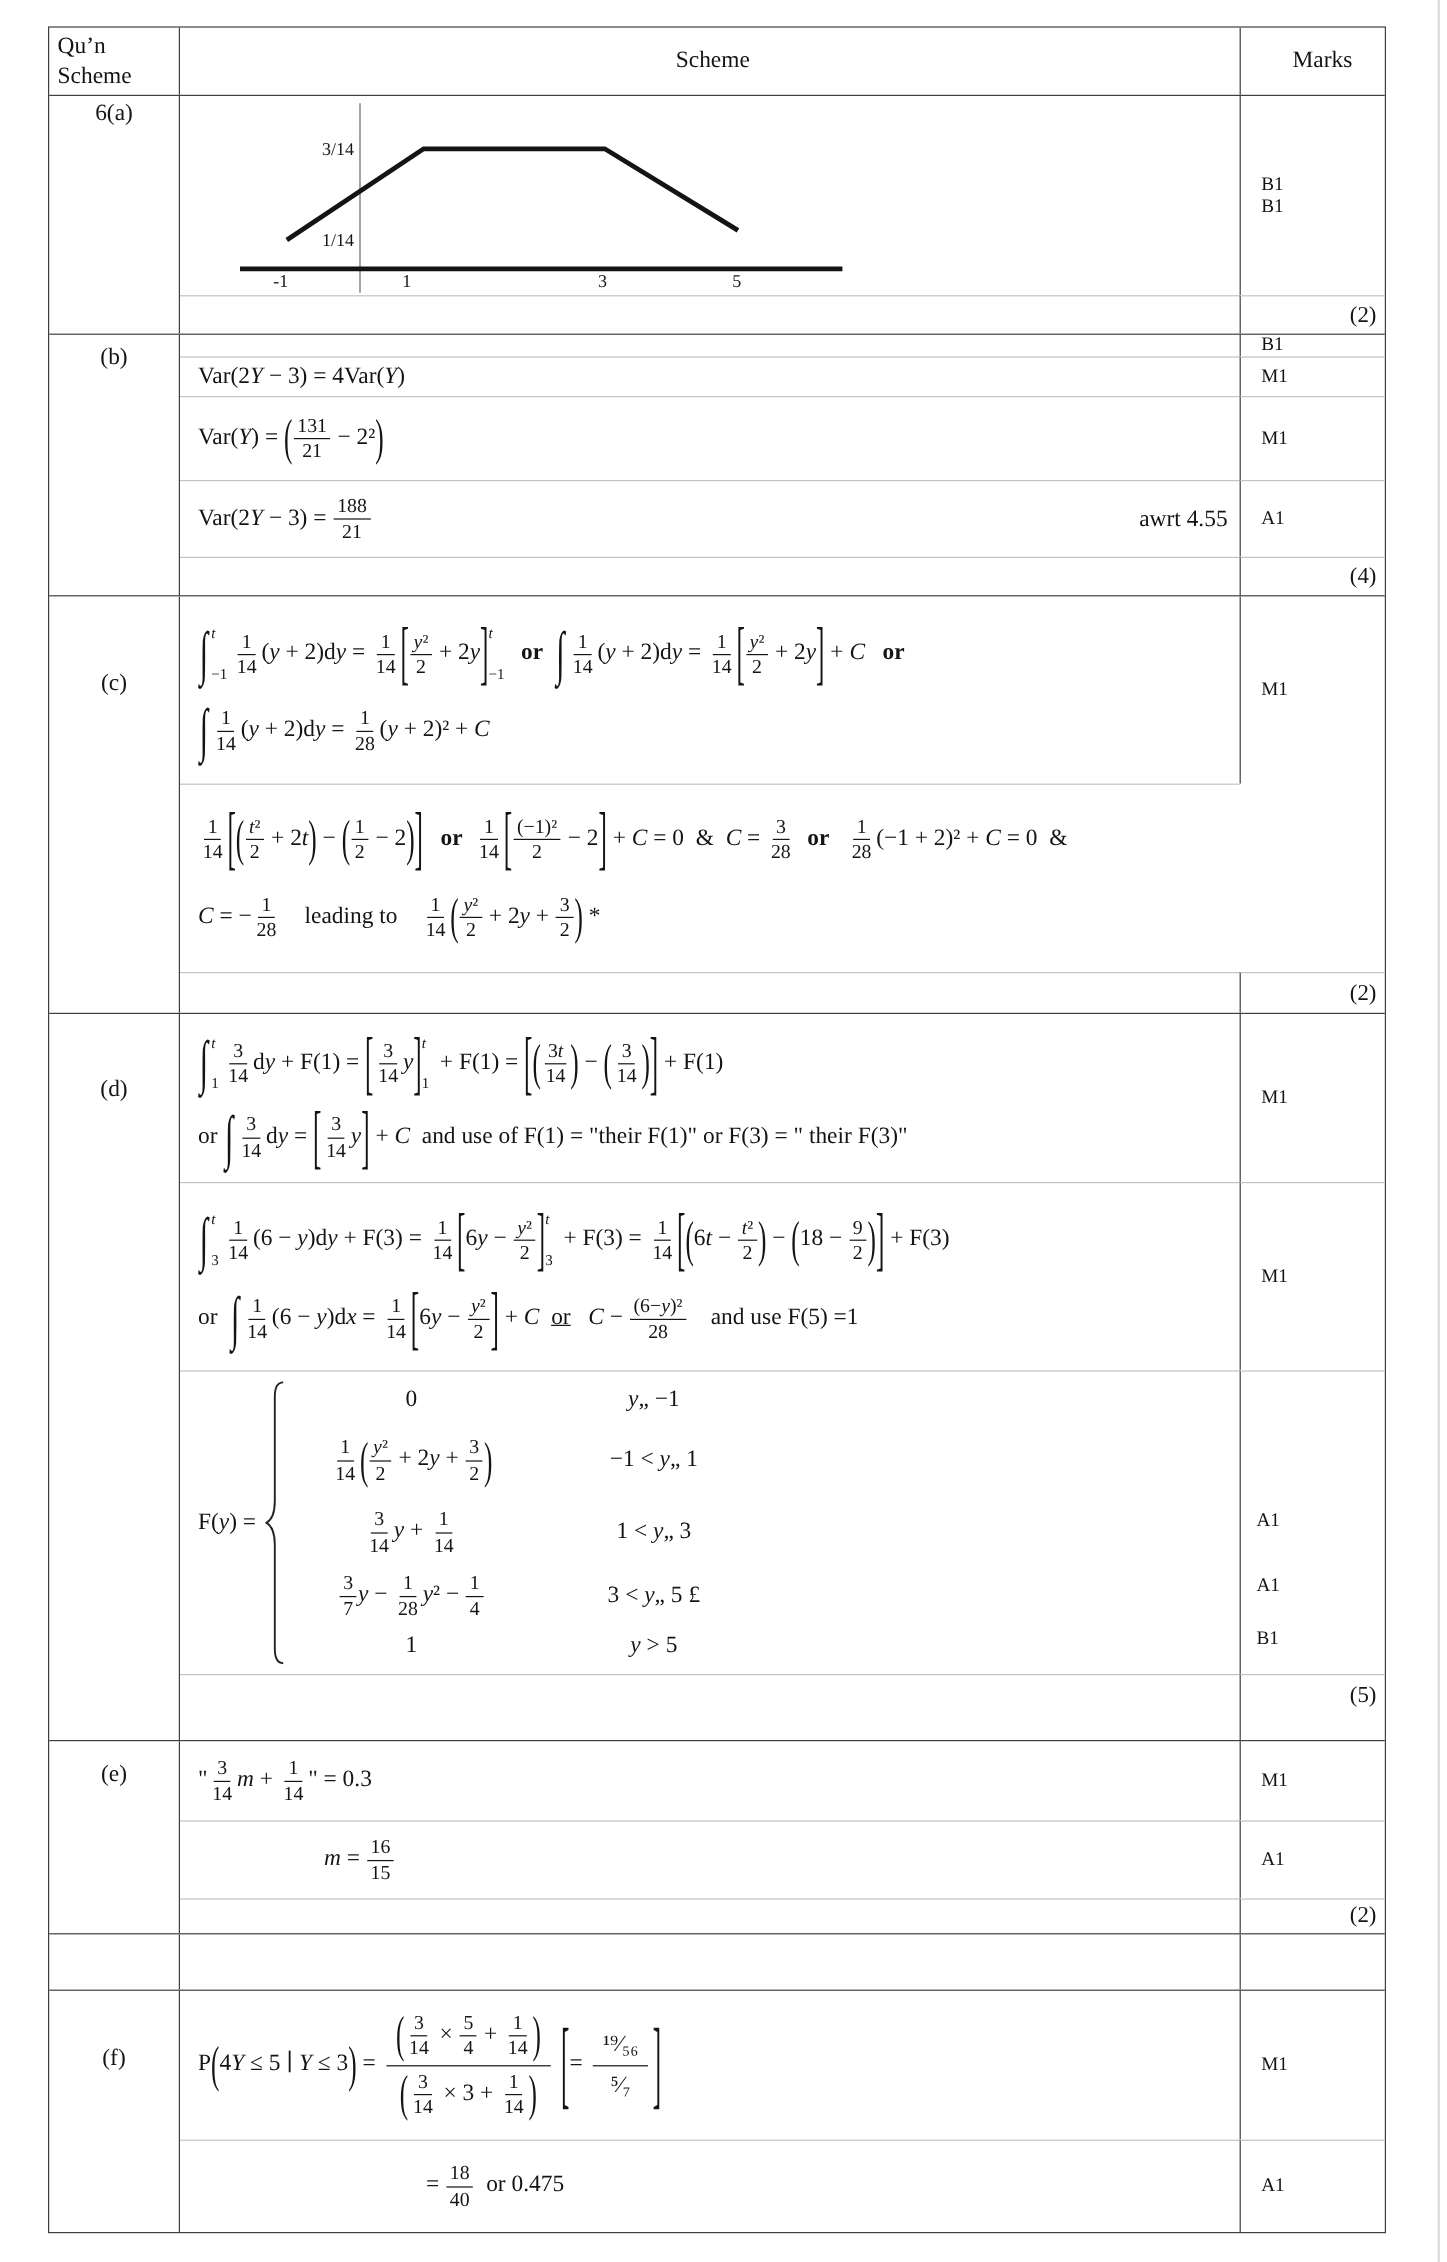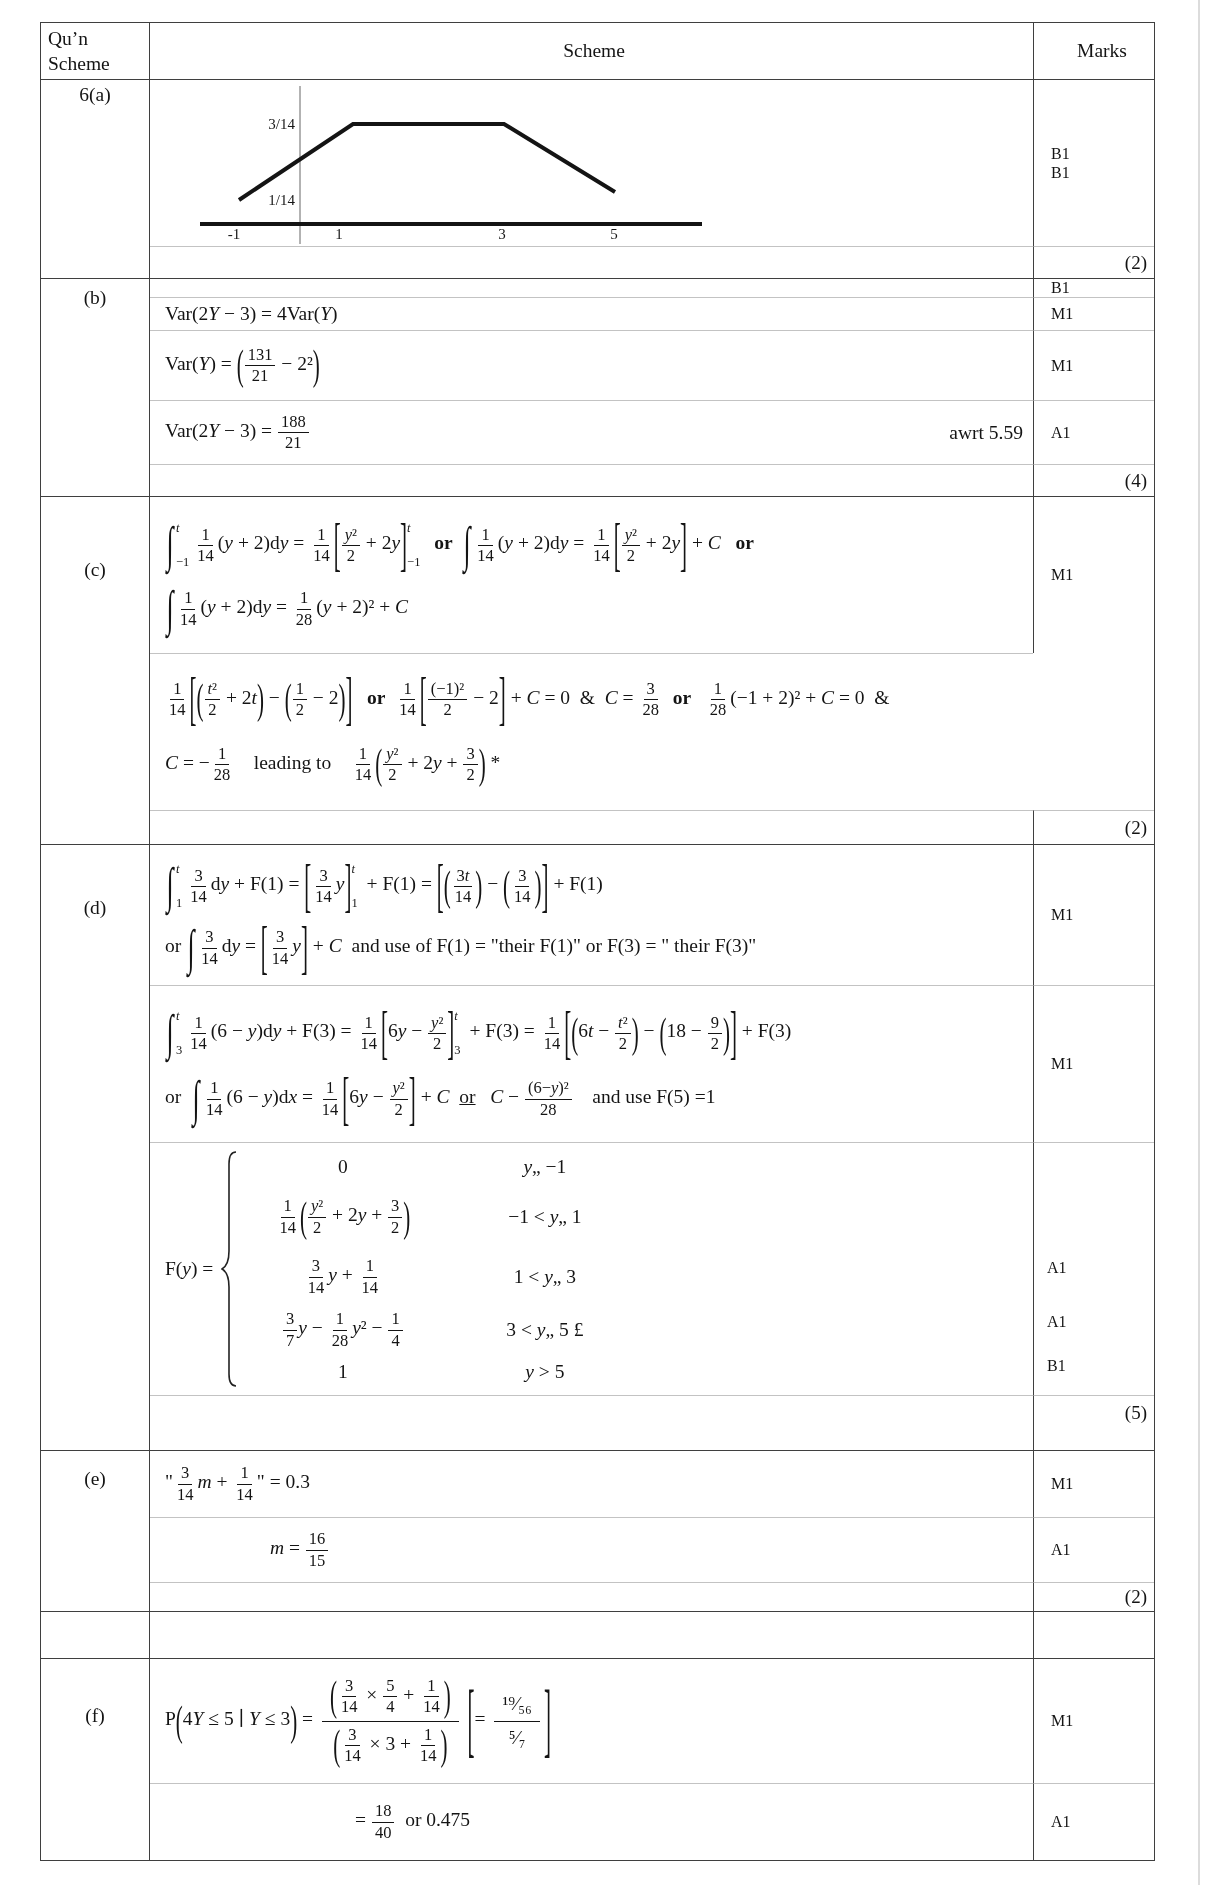--- a/index.html
+++ b/index.html
@@ -117,21 +117,21 @@
           <span>M1</span>
         </div>
       <div class="sch ln" style="min-height:65px">
           <div class="math">Var(<i>Y</i>) = <span class="dl" style="transform: scaleY(2);">(</span><span class="fr"><span class="fn">131</span><span class="fd">21</span></span> − 2²<span class="dl" style="transform: scaleY(2);">)</span></div>
         </div>
       <div class="mk ln">
           <span>M1</span>
         </div>
       <div class="sch ln sp" style="min-height:59px">
         <div class="math">Var(2<i>Y</i> − 3) = <span class="fr"><span class="fn">188</span><span class="fd">21</span></span></div>
-        <div class="note">awrt 5.59</div>
+        <div class="note">awrt 4.55</div>
       </div>
       <div class="mk ln">
           <span>A1</span>
         </div>
       <div class="sch ln" style="min-height:27px"></div>
       <div class="mk ln tot">(4)</div>
     </div>
 
     <div class="sec">
       <div class="num" style="grid-row:1/span 3">

